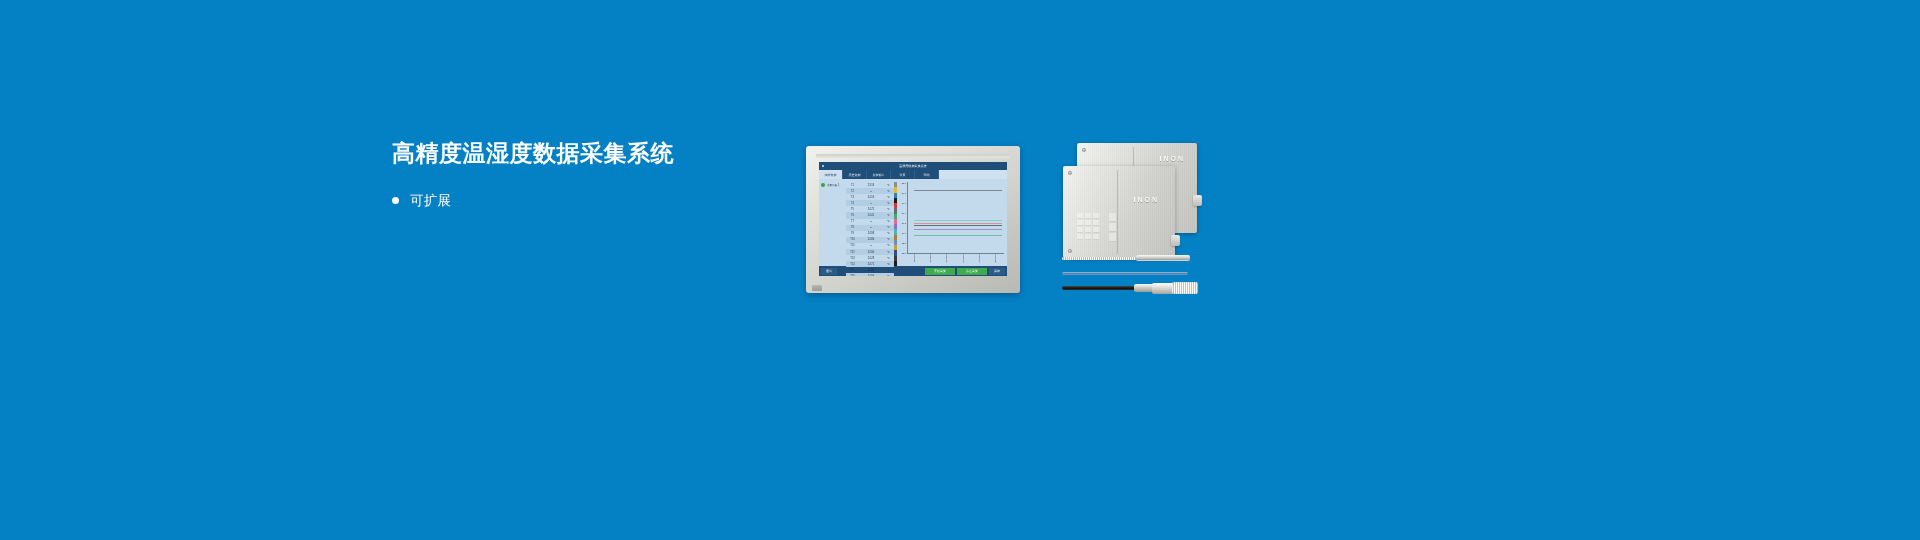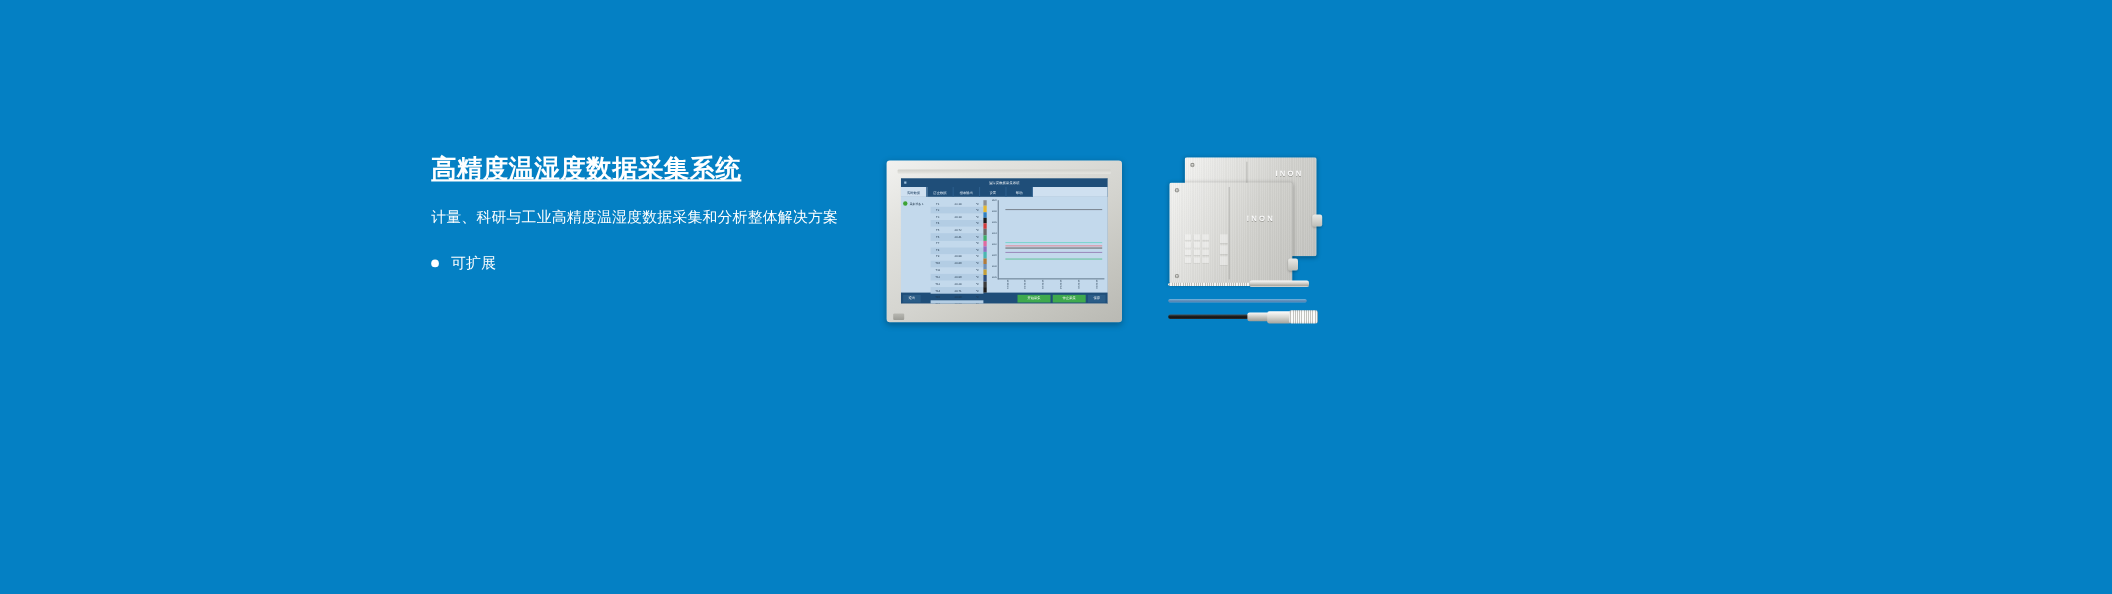--- a/index.html
+++ b/index.html
@@ -24,21 +24,20 @@
     width: 400px;
   }
 
   .headline {
     font-size: 23px;
     font-weight: bold;
     color: #ffffff;
     letter-spacing: 0.5px;
     line-height: 1.2;
     white-space: nowrap;
-    text-decoration: underline;
   }
 
   .subhead {
     margin-top: 21px;
     font-size: 13.5px;
     color: #ffffff;
     letter-spacing: 0.2px;
     white-space: nowrap;
     font-weight: normal;
   }
@@ -418,21 +417,20 @@
     border-radius: 2px;
     background: repeating-linear-gradient(90deg,#fbfbfa 0 1px,#c4c4bf 1px 2px);
     box-shadow: inset 0 0 2px rgba(0,0,0,0.2);
   }
 </style>
 </head>
 <body>
 
 <div class="banner-text">
   <div class="headline">高精度温湿度数据采集系统</div>
-  <div class="subhead">计量、科研与工业高精度温湿度数据采集和分析整体解决方案</div>
   <ul class="feature-list">
     <li class="feature-item">
       <span class="feature-bullet"></span>
       <span>可扩展</span>
     </li>
   </ul>
 </div>
 
 <div class="monitor">
   <div class="monitor-body"></div>

